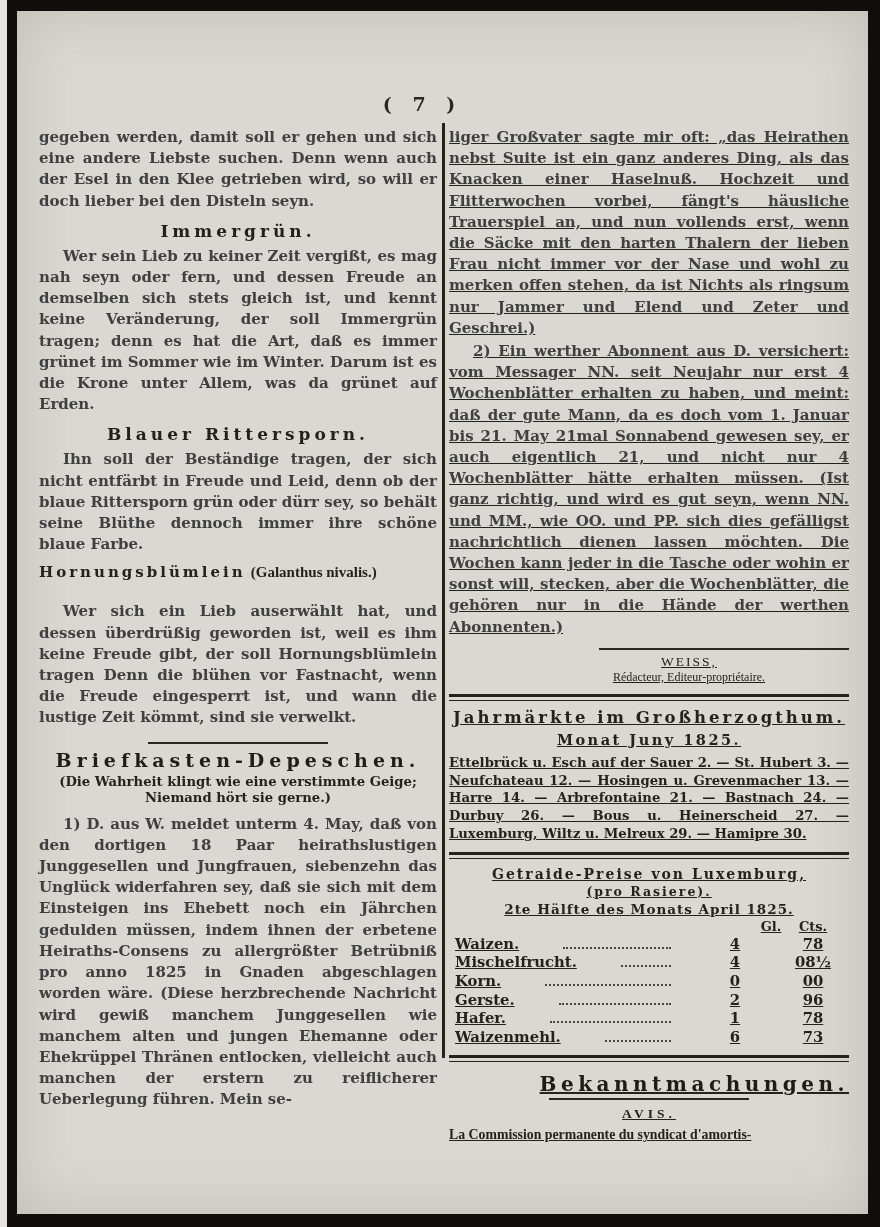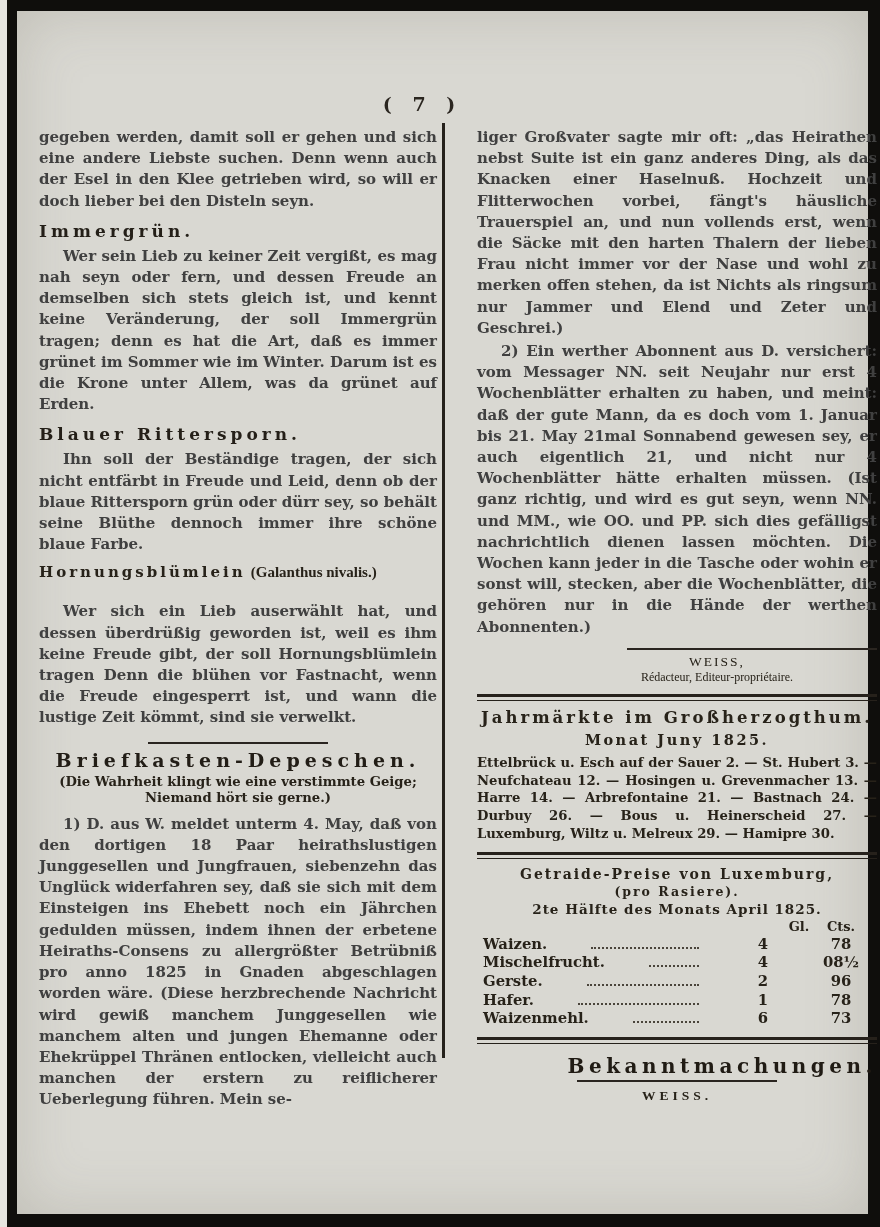--- a/index.html
+++ b/index.html
@@ -15,29 +15,29 @@
     position:absolute;left:17px;top:11px;width:851px;height:1203px;
     background:#d9d8d2;color:#272219;
     box-shadow:inset 0 0 60px rgba(120,115,100,.25);
   }
   .pagenum{
     position:absolute;top:82px;left:0;right:40px;text-align:center;
     font-size:19px;font-weight:bold;letter-spacing:7px;color:#2b2620;
   }
   .col{position:absolute;top:116px;text-align:justify;}
   .col-left{left:22px;width:398px;}
-  .col-right{left:460px;width:400px;}
+  .col-right{left:432px;width:400px;text-decoration:underline;}
   .divider{position:absolute;left:425px;top:112px;width:3px;height:935px;background:#25211b;}
   p.body-text{
     margin:0 0 2px 0;font-size:15px;line-height:21.2px;font-weight:bold;
     color:#404040;
   }
   .indent{text-indent:1.6em;}
   .h-spaced{
-    text-align:left;font-weight:bold;letter-spacing:4px;
+    text-align:center;font-weight:bold;letter-spacing:4px;
     font-size:17px;margin:9px 0 5px 0;color:#241f18;
   }
   .h-mixed{text-align:left;font-weight:bold;font-size:15px;margin:8px 0 20px 0;}
   .h-mixed .frak{letter-spacing:3px;}
   .h-mixed .antiqua{font-family:"Liberation Serif",serif;letter-spacing:0;font-weight:bold;}
   .small-rule{width:180px;margin:13px auto 5px auto;border:0;border-top:2px solid #2a2520;}
   .h-big{
     text-align:center;font-weight:bold;letter-spacing:5px;font-size:19px;
     margin:4px 0 3px 0;color:#221d16;
   }
@@ -140,20 +140,26 @@
         <span class="price-gl">4</span>
         <span class="price-cts">78</span>
       </div>
       <div class="price-row">
         <span>Mischelfrucht.</span>
         <span class="price-leader"></span>
         <span class="price-gl">4</span>
         <span class="price-cts">08½</span>
       </div>
       <div class="price-row">
+        <span>Korn.</span>
+        <span class="price-leader"></span>
+        <span class="price-gl">0</span>
+        <span class="price-cts">00</span>
+      </div>
+      <div class="price-row">
         <span>Gerste.</span>
         <span class="price-leader"></span>
         <span class="price-gl">2</span>
         <span class="price-cts">96</span>
       </div>
       <div class="price-row">
         <span>Hafer.</span>
         <span class="price-leader"></span>
         <span class="price-gl">1</span>
         <span class="price-cts">78</span>
@@ -163,16 +169,17 @@
         <span class="price-leader"></span>
         <span class="price-gl">6</span>
         <span class="price-cts">73</span>
       </div>
     </div>
 
     <div class="double-rule"></div>
 
     <div class="bek-title">Bekanntmachungen.</div>
     <hr class="bek-underline">
-    <div class="avis">WEISS.</div>
+    <div class="avis">AVIS.</div>
+    <p class="commission">La Commission permanente du syndicat d'amortis-</p>
   </div>
 
 </div>
 
 </body></html>

